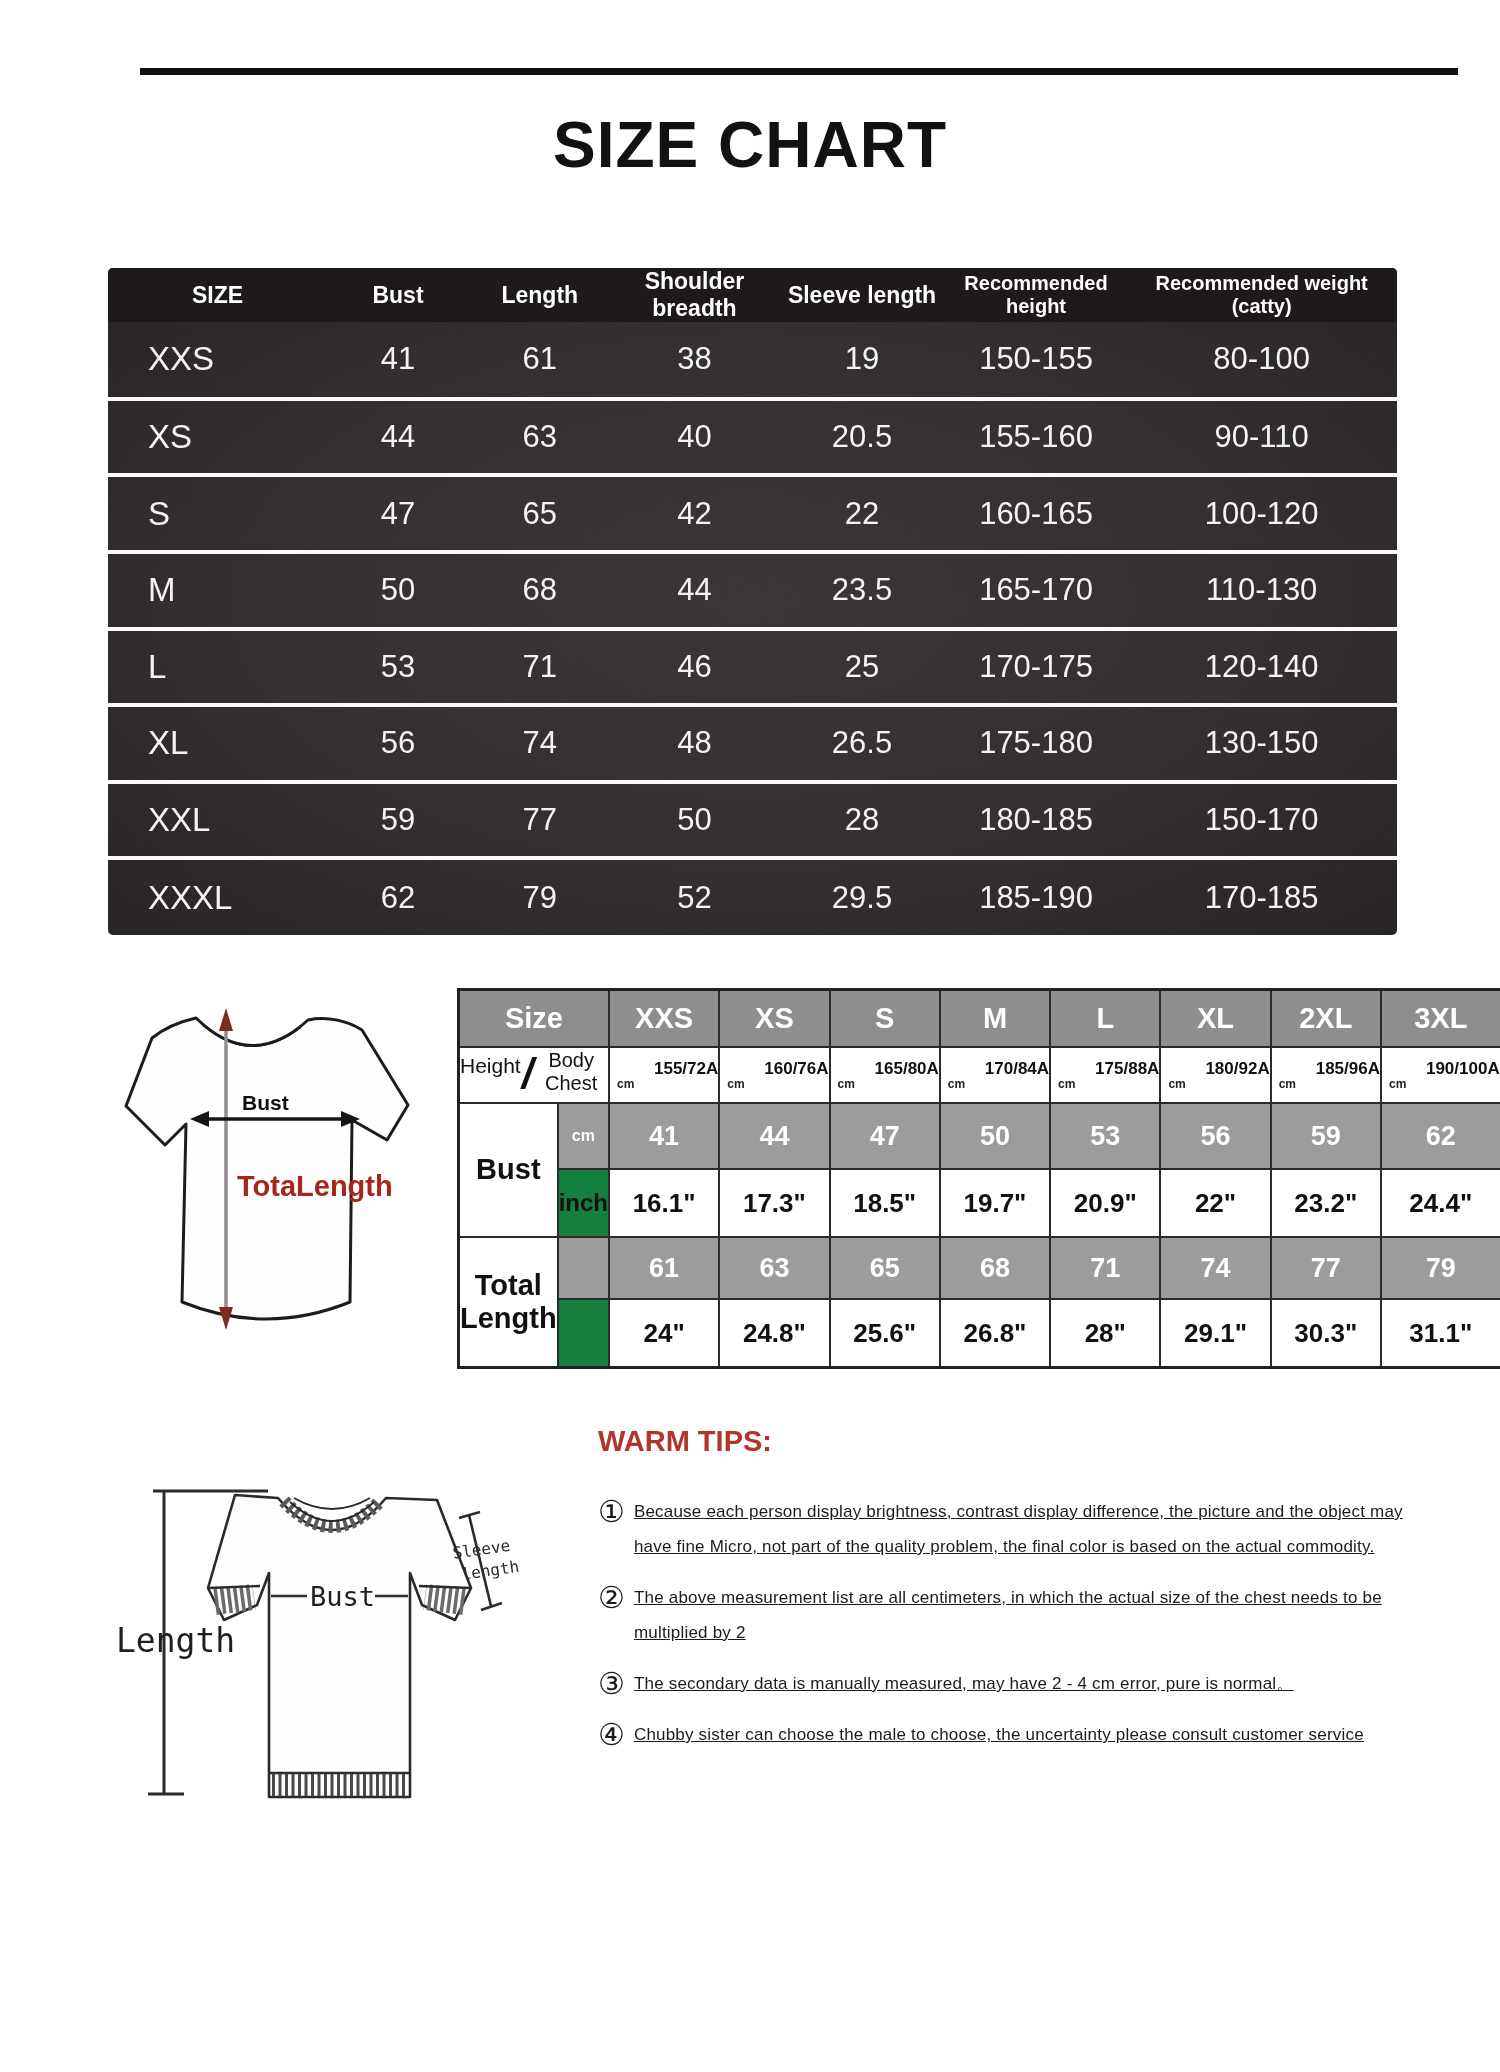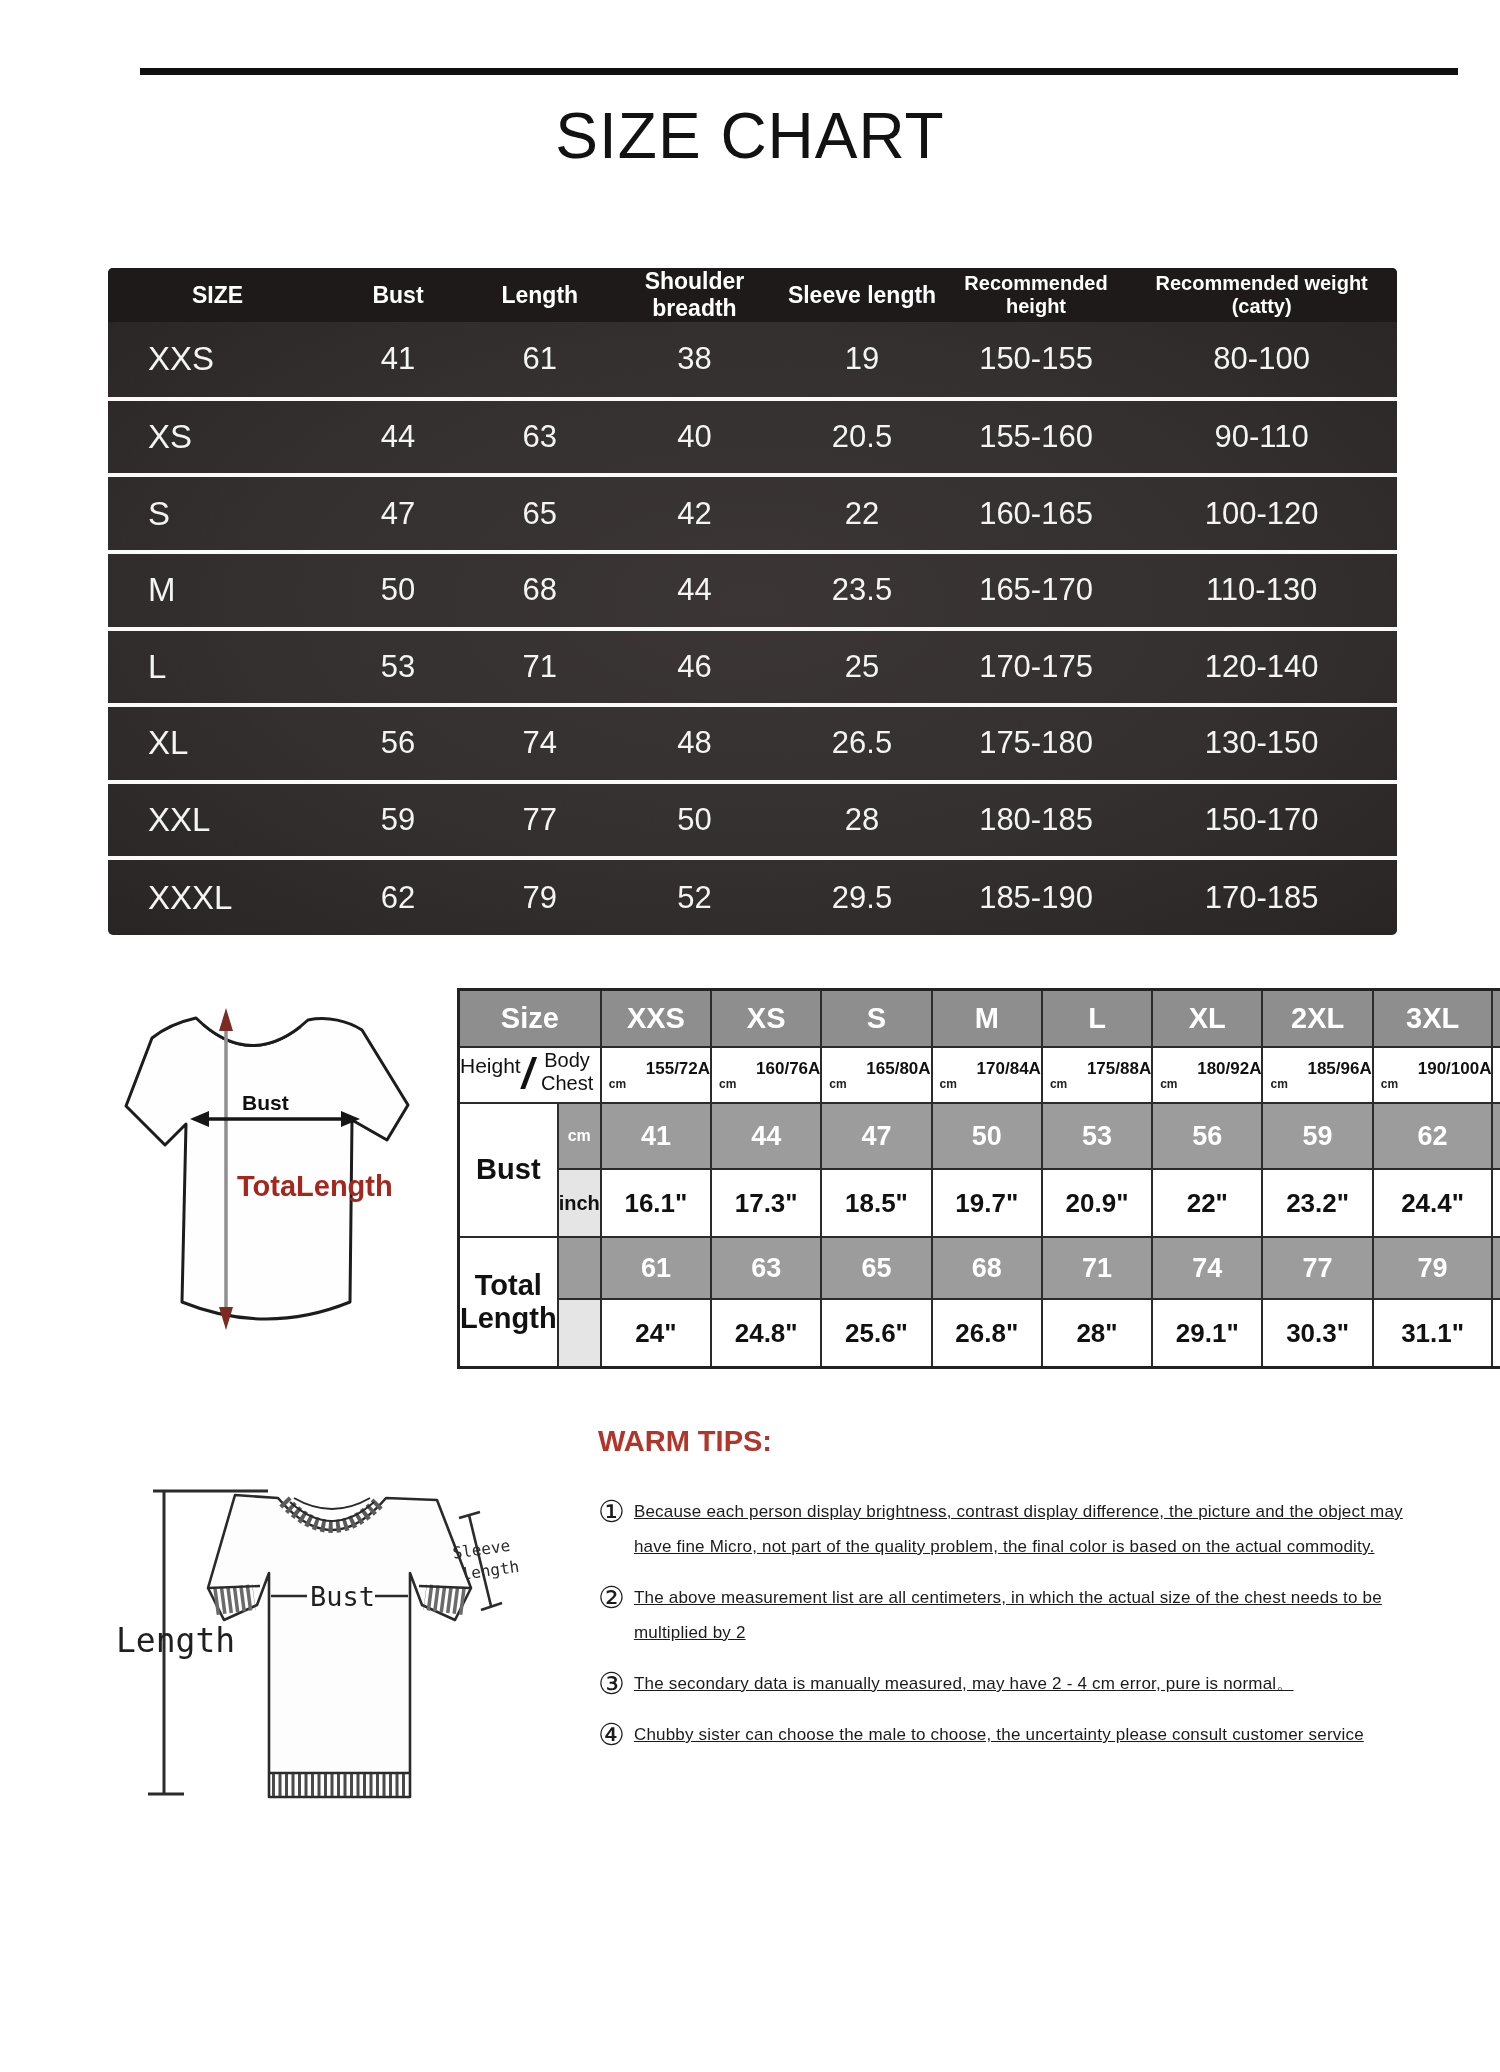--- a/index.html
+++ b/index.html
@@ -1,21 +1,21 @@
 <!DOCTYPE html>
 <html><head>
 <meta charset="utf-8">
 <style>
   html,body{margin:0;padding:0;}
   body{width:1500px;height:2072px;position:relative;background:#fff;
        font-family:"Liberation Sans",sans-serif;color:#111;overflow:hidden;}
 
   #top-line{position:absolute;left:140px;top:68px;width:1318px;height:7px;background:#101010;}
-  #title{position:absolute;left:0;top:99px;width:100%;text-align:center;
-         font-size:64px;letter-spacing:1px;color:#121212;font-weight:400;}
+  #title{position:absolute;left:0;top:108px;width:100%;text-align:center;
+         font-size:64px;letter-spacing:1px;color:#121212;font-weight:700;}
 
   
   #size-table{position:absolute;left:108px;top:268px;width:1289px;height:667px;
               border-radius:5px;overflow:hidden;
               background:radial-gradient(ellipse at center,#3b3635 0%,#343030 55%,#292525 100%);}
   #size-table table{width:100%;height:100%;border-collapse:collapse;table-layout:fixed;color:#fff;}
   #size-table thead tr{background:#1d1a19;height:50px;}
   #size-table th{font-weight:bold;font-size:23px;padding:0;}
   #size-table th.small{font-size:20px;}
   #size-table tbody tr{height:68px;}
@@ -28,21 +28,21 @@
   #detail-table table{border-collapse:collapse;table-layout:fixed;border:3px solid #222;}
   #detail-table td{border:2.5px solid #2b2b2b;text-align:center;vertical-align:middle;padding:0;}
   #detail-table .ghead{background:#8e8e8e;color:#fff;font-weight:bold;font-size:29px;height:55px;}
   #detail-table .hrow td{height:54px;background:#fff;}
   #detail-table .hval{font-weight:bold;font-size:17px;color:#111;line-height:1.05;text-align:center;margin-left:44px;}
   #detail-table .hunit{font-weight:bold;font-size:12px;color:#222;text-align:left;padding-left:7px;line-height:1;}
   #detail-table .gcell{background:#9c9c9c;color:#fff;font-weight:bold;font-size:27px;}
   #detail-table .wcell{background:#fff;color:#111;font-weight:bold;font-size:26px;}
   #detail-table .label{background:#fff;color:#111;font-weight:bold;font-size:29px;line-height:1.15;}
   #detail-table .sub-cm{background:#9c9c9c;color:#fff;font-weight:bold;font-size:16px;}
-  #detail-table .sub-inch{background:#e5e5e5;color:#111;font-weight:bold;font-size:20px;}
+  #detail-table .sub-inch{background:#15803d;color:#111;font-weight:bold;font-size:24px;}
   #detail-table .r-bcm td{height:64px;}
   #detail-table .r-binch td{height:66px;}
   #detail-table .r-tcm td{height:60px;}
   #detail-table .r-tinch td{height:66px;}
   .hbc{display:flex;justify-content:center;align-items:stretch;height:46px;}
   .hbc .h1{font-weight:normal;font-size:21px;align-self:flex-start;padding-top:2px;}
   .hbc .slash{font-weight:bold;font-size:42px;line-height:44px;margin:0 1px;font-style:italic;}
   .hbc .h2{font-weight:normal;font-size:20px;align-self:flex-end;padding-bottom:3px;}
 
   

